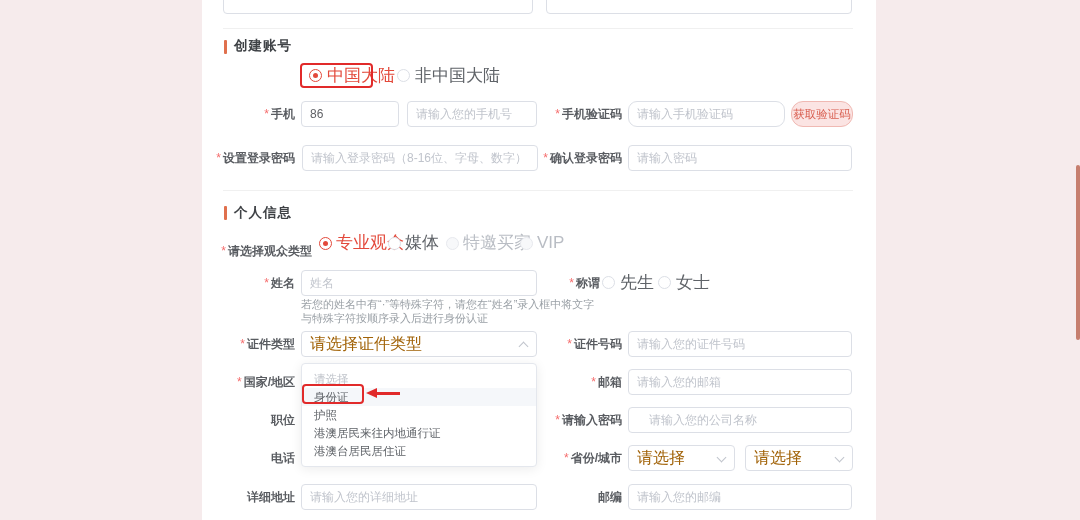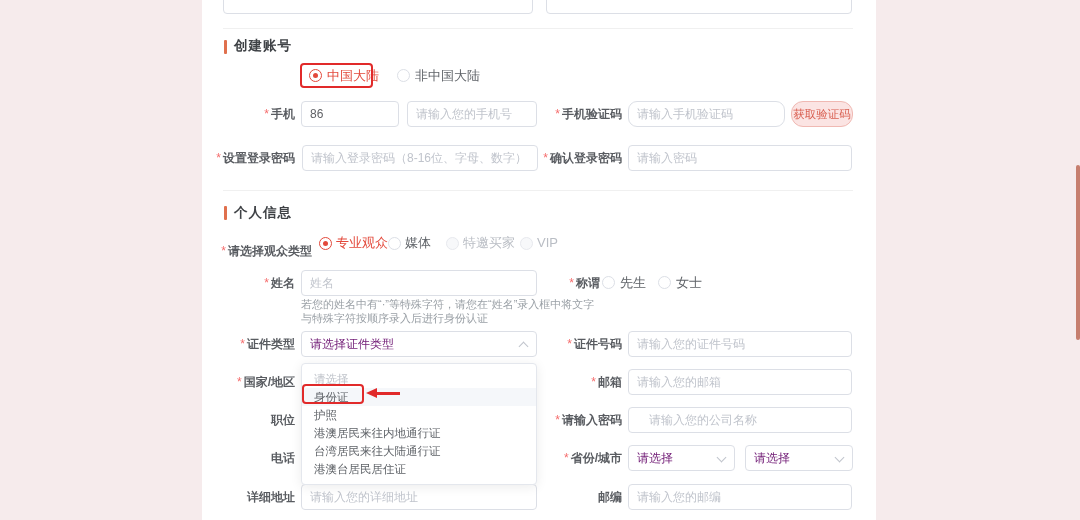--- a/index.html
+++ b/index.html
@@ -16,29 +16,29 @@
   .lbl { position:absolute; font-size:12px; line-height:26px; color:#595c61; font-weight:600; text-align:right; white-space:nowrap; }
   .star { color:#f56c6c; margin-right:2px; font-weight:400; }
   .inp {
     position:absolute; height:26px; background:#fff;
     border:1px solid #dcdfe6; border-radius:4px;
     font-size:12px; color:#606266; padding:0 8px; outline:none;
     font-family:"Liberation Sans","DejaVu Sans",sans-serif;
   }
   .inp::placeholder { color:#c0c4cc; opacity:1; }
   .selbox { position:absolute; height:26px; background:#fff; border:1px solid #dcdfe6; border-radius:4px; }
-  .selph { position:absolute; left:8px; top:0; line-height:24px; font-size:12px; color:#701a75; white-space:nowrap; }
+  .selph { position:absolute; left:8px; top:0; line-height:24px; font-size:16px; color:#a16207; white-space:nowrap; }
   .chev { position:absolute; width:7px; height:7px; border-right:1.4px solid #c0c4cc; border-bottom:1.4px solid #c0c4cc; }
   .chev.down { transform:rotate(45deg); }
   .chev.up { transform:rotate(-135deg); }
   .radio { position:absolute; width:13px; height:13px; border-radius:50%; border:1px solid #dcdfe6; background:#fff; }
   .radio.sel { border-color:#e3493b; }
   .radio.sel::after { content:""; position:absolute; left:3px; top:3px; width:5px; height:5px; border-radius:50%; background:#e3493b; }
   .radio.muted { border-color:#e7e9ee; background:#f7f8fa; }
-  .rlabel { position:absolute; font-size:13px; line-height:26px; color:#5f6368; white-space:nowrap; }
+  .rlabel { position:absolute; font-size:17px; line-height:26px; color:#5f6368; white-space:nowrap; }
   .rlabel.red { color:#e3493b; }
   .rlabel.mut { color:#b9bdc4; }
   .ann { position:absolute; border:2px solid #e12a2a; border-radius:4px; z-index:20; }
   .hint { position:absolute; font-size:11px; line-height:14px; color:#9aa0a6; white-space:nowrap; }
   .btn-code {
     position:absolute; height:26px; background:#fbe4e3; border:1px solid #f0b9b3;
     border-radius:4px; color:#d95f51; font-size:11.5px; text-align:center; line-height:24px;
     cursor:pointer;
   }
   .dd {
@@ -116,21 +116,20 @@
   <span class="chev up" style="right:9px; top:11px;"></span>
 </div>
 <div class="lbl" style="left:470px; top:331px; width:152px;"><span class="star">*</span><span>证件号码</span></div>
 <input class="inp" style="left: 628px; top: 331px; width: 224px;" placeholder="请输入您的证件号码">
 
 <div class="dd">
   <div class="dd-item ghost">请选择</div>
   <div class="dd-item hl">身份证</div>
   <div class="dd-item">护照</div>
   <div class="dd-item">港澳居民来往内地通行证</div>
-  <div class="dd-item">台湾居民来往大陆通行证</div>
   <div class="dd-item">港澳台居民居住证</div>
 </div>
 <div class="ann" style="left:302px; top:384px; width:62px; height:20px;"></div>
 <div class="arrow-head"></div>
 <div class="arrow-line"></div>
 
 <div class="lbl" style="left:160px; top:369px; width:135px;"><span class="star">*</span><span>国家/地区</span></div>
 <div class="lbl" style="left:160px; top:407px; width:135px;"><span>职位</span></div>
 <div class="lbl" style="left:160px; top:445px; width:135px;"><span>电话</span></div>
 

